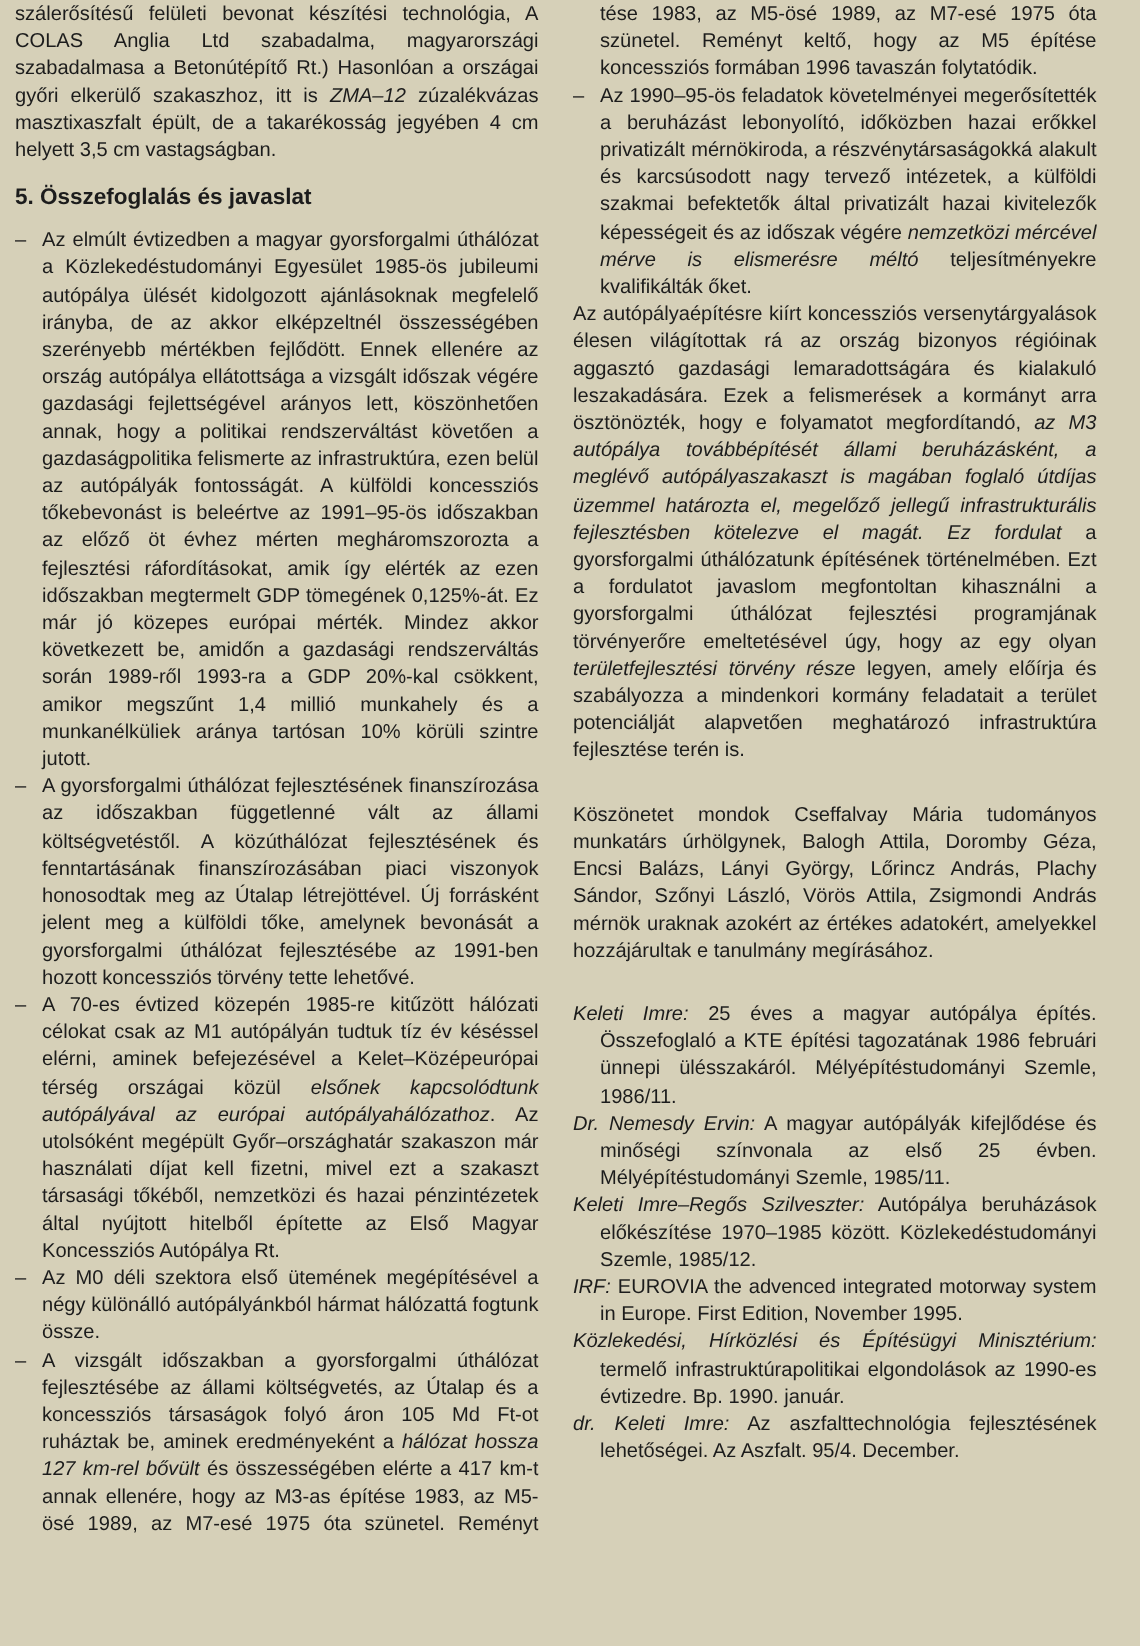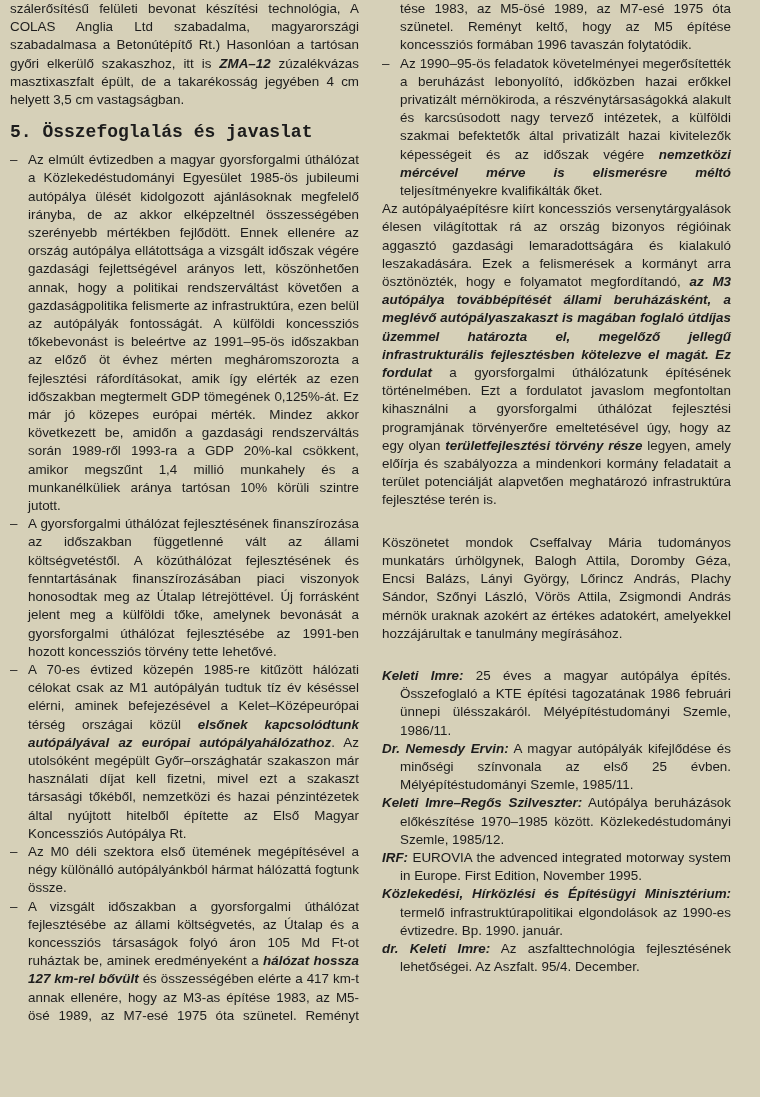--- a/index.html
+++ b/index.html
@@ -12,31 +12,31 @@
     line-height: 18.2px;
     position: relative;
   }
   .col { position: absolute; top: 0; }
   .col-left { left: 10px; width: 349px; }
   .col-right { left: 382px; width: 349px; }
   p { margin: 0; text-align: justify; }
   .para { margin: 0; text-align: justify; }
   .bullet { position: relative; padding-left: 18px; text-align: justify; margin: 0; }
   .bullet .dash { position: absolute; left: 0; top: 0; }
-  h2 { font-size: 18px; font-weight: bold; margin: 0; line-height: 18px; font-family: Liberation Mono, monospace; }
+  h2 { font-size: 15px; font-weight: bold; margin: 0; line-height: 18px; }
   .gap-s { height: 10px; }
   .gap-m { height: 14px; }
   .ref { padding-left: 18px; text-indent: -18px; text-align: justify; margin: 0; }
-  em { font-style: italic; font-weight: bold; }
+  em { font-style: italic; }
 </style>
 </head>
 <body>
 
 <div class="col col-left">
-  <p class="para"><span>szálerősítésű felületi bevonat készítési technológia, A COLAS Anglia Ltd szabadalma, magyarországi szabadalmasa a Betonútépítő Rt.) Hasonlóan a tartósan győri elkerülő szakaszhoz, itt is </span><em>ZMA–12</em><span> zúzalékvázas masztixaszfalt épült, de a takarékosság jegyében 4 cm helyett 3,5 cm vastagságban.</span></p>
+  <p class="para"><span>szálerősítésű felületi bevonat készítési technológia, A COLAS Anglia Ltd szabadalma, magyarországi szabadalmasa a Betonútépítő Rt.) Hasonlóan a országai győri elkerülő szakaszhoz, itt is </span><em>ZMA–12</em><span> zúzalékvázas masztixaszfalt épült, de a takarékosság jegyében 4 cm helyett 3,5 cm vastagságban.</span></p>
 
   <div class="gap-m"></div>
   <h2>5. Összefoglalás és javaslat</h2>
   <div class="gap-s"></div>
 
   <div class="bullet">
     <span class="dash">–</span>
     <span>Az elmúlt évtizedben a magyar gyorsforgalmi úthálózat a Közlekedéstudományi Egyesület 1985-ös jubileumi autópálya ülését kidolgozott ajánlásoknak megfelelő irányba, de az akkor elképzeltnél összességében szerényebb mértékben fejlődött. Ennek ellenére az ország autópálya ellátottsága a vizsgált időszak végére gazdasági fejlettségével arányos lett, köszönhetően annak, hogy a politikai rendszerváltást követően a gazdaságpolitika felismerte az infrastruktúra, ezen belül az autópályák fontosságát. A külföldi koncessziós tőkebevonást is beleértve az 1991–95-ös időszakban az előző öt évhez mérten megháromszorozta a fejlesztési ráfordításokat, amik így elérték az ezen időszakban megtermelt GDP tömegének 0,125%-át. Ez már jó közepes európai mérték. Mindez akkor következett be, amidőn a gazdasági rendszerváltás során 1989-ről 1993-ra a GDP 20%-kal csökkent, amikor megszűnt 1,4 millió munkahely és a munkanélküliek aránya tartósan 10% körüli szintre jutott.</span>
   </div>
   <div class="bullet">

